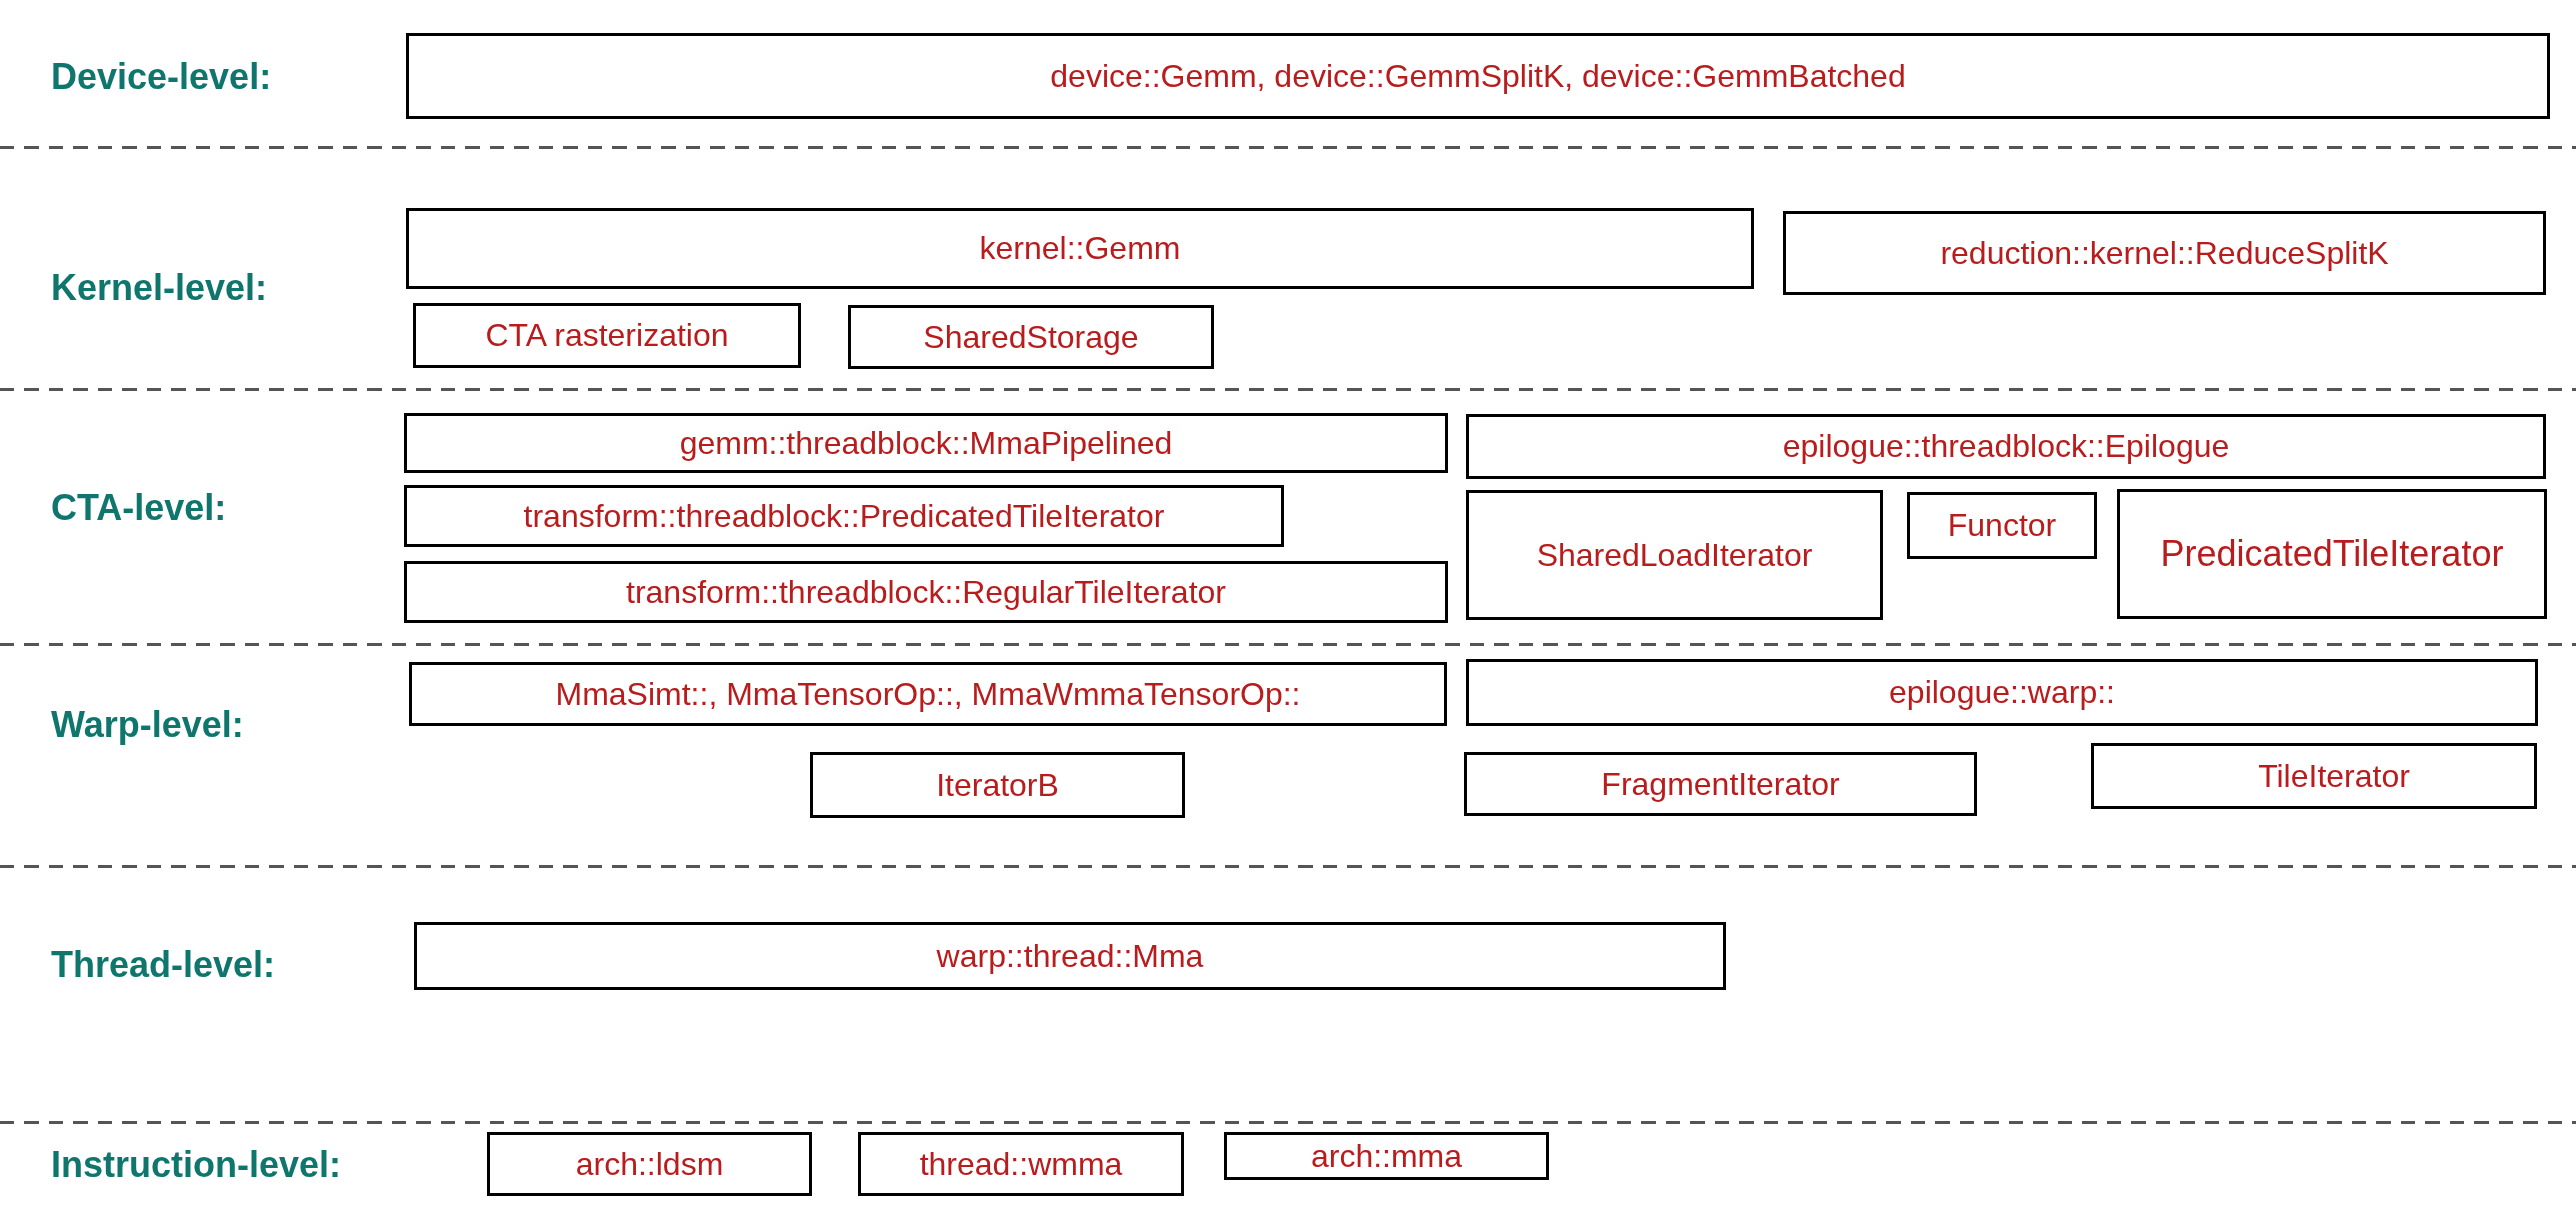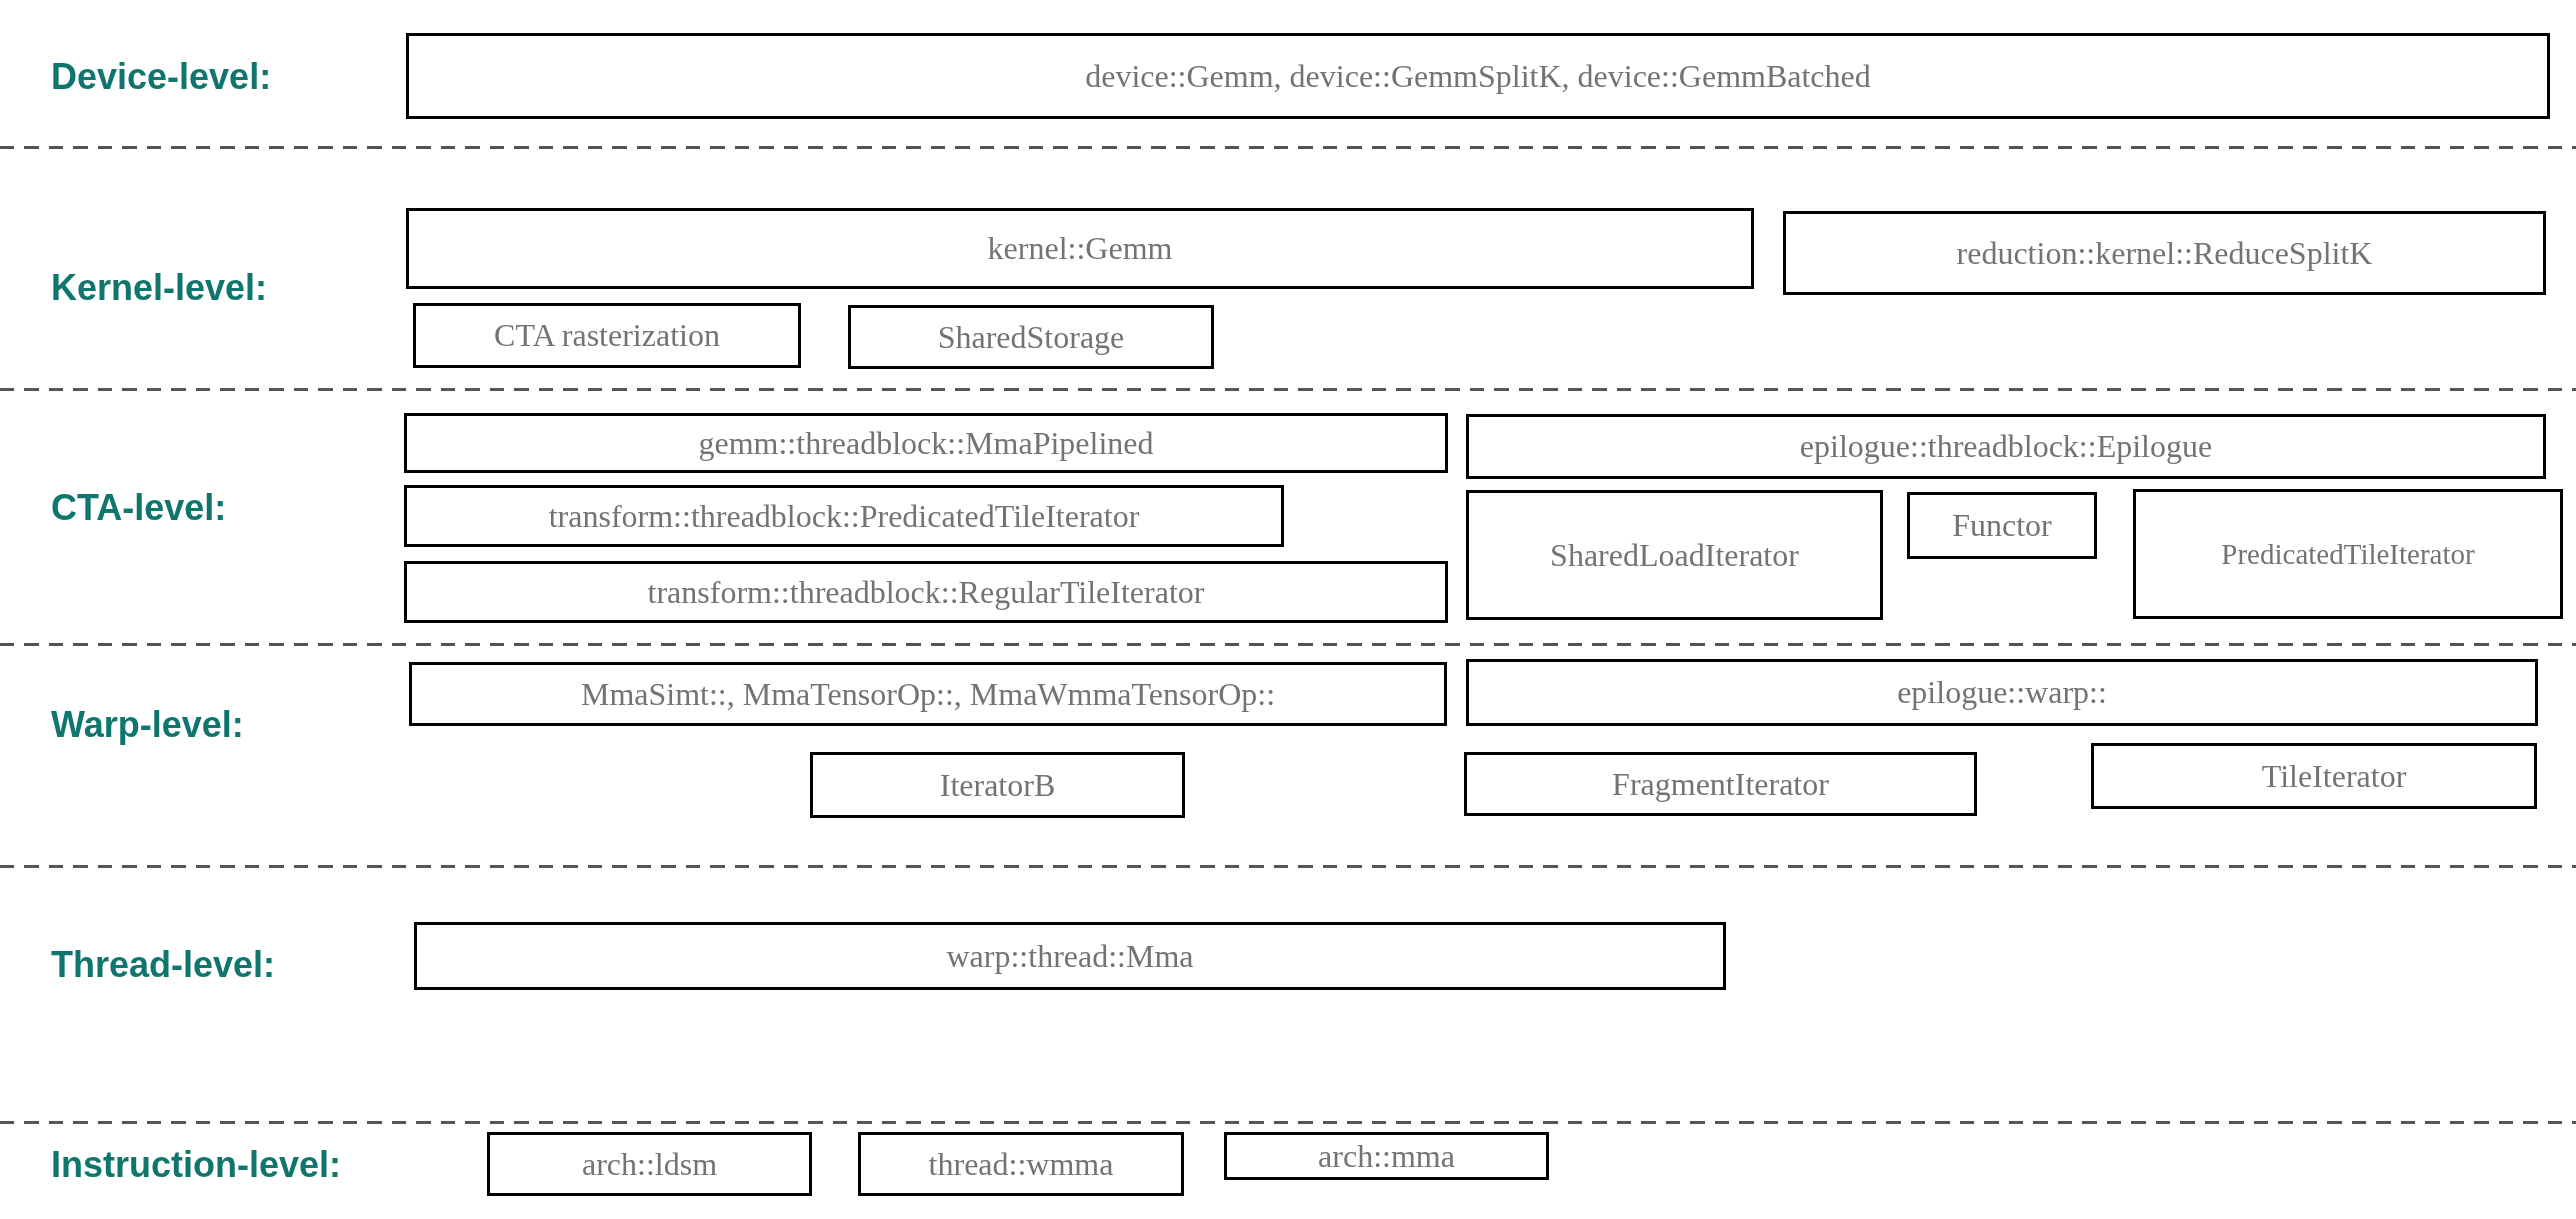--- a/index.html
+++ b/index.html
@@ -34,26 +34,26 @@
     background: repeating-linear-gradient(to right, #555555 0px, #555555 14.5px, transparent 14.5px, transparent 24.5px);
   }
   .box {
     position: absolute;
     box-sizing: border-box;
     border: 3.1px solid #000000;
     background: #ffffff;
     display: flex;
     align-items: center;
     justify-content: center;
-    font-family: Liberation Serif, serif;
+    font-family: Liberation Sans, sans-serif;
     font-size: 32px;
     white-space: nowrap;
-    color: #737373;
+    color: #b91c1c;
   }
-  .box.tight { font-size: 29px; margin-left: 16px; }
+  .box.tight { font-size: 36px; }
 </style>
 </head>
 <body>
 
 <div id="diagram">
 
   <div class="level-label" style="left:51px; top:77px;">Device-level:</div>
   <div class="level-label" style="left:51px; top:288px;">Kernel-level:</div>
   <div class="level-label" style="left:51px; top:508px;">CTA-level:</div>
   <div class="level-label" style="left:51px; top:725px;">Warp-level:</div>

